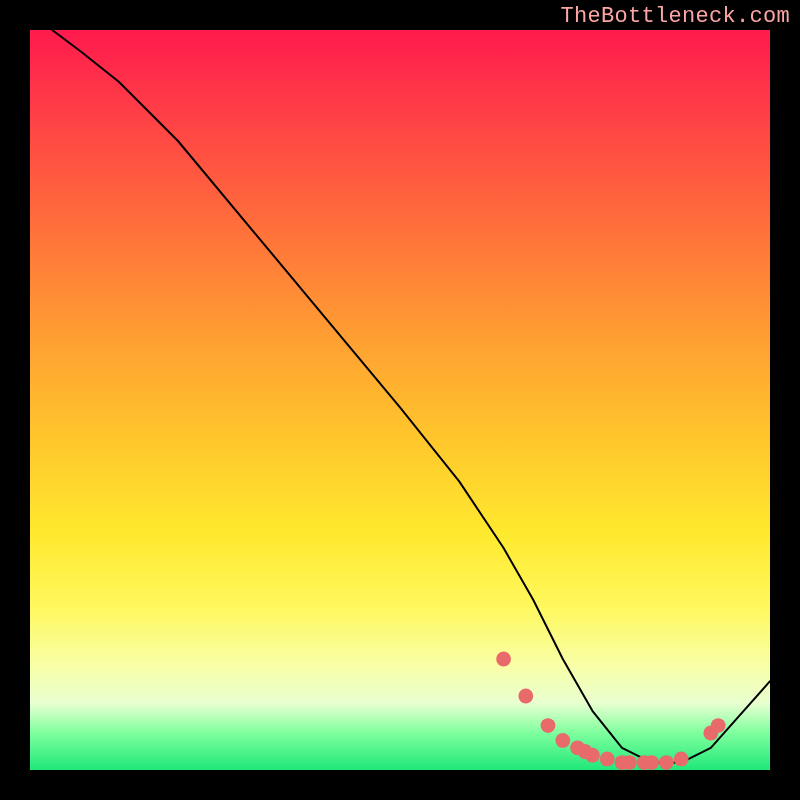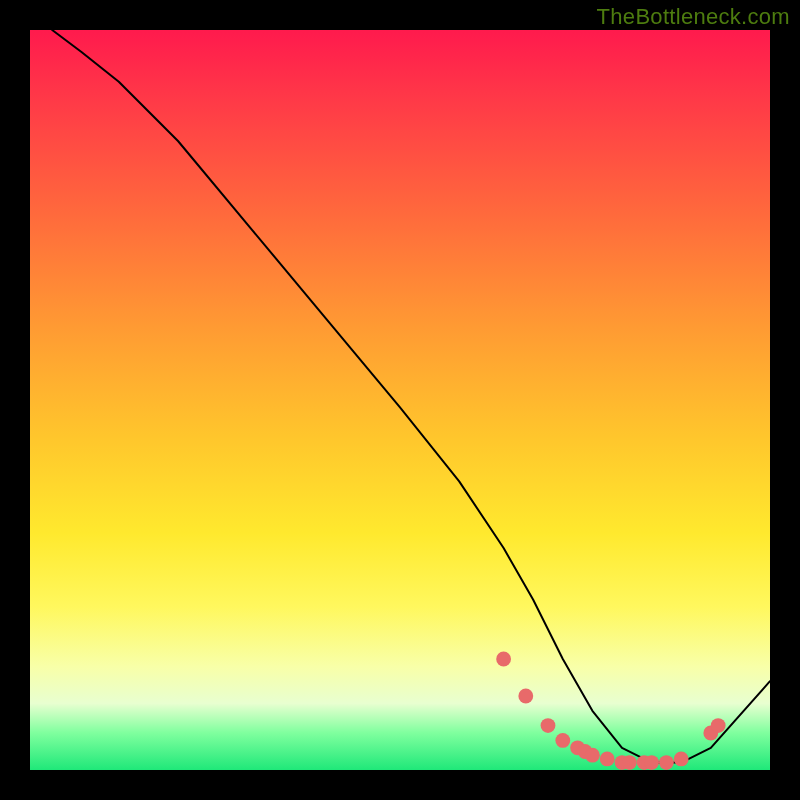--- a/index.html
+++ b/index.html
@@ -14,25 +14,26 @@
   .frame {
     position: relative;
     width: 800px;
     height: 800px;
     background: #000;
   }
   .watermark {
     position: absolute;
     top: 4px;
     right: 10px;
-    color: #4d7c0f;
+    color: #fca5a5;
     font-size: 22px;
     font-weight: 500;
     letter-spacing: 0.3px;
     z-index: 50;
+    font-family: Liberation Mono, monospace;
   }
   .plot-outer {
     position: absolute;
     left: 30px;
     top: 30px;
     width: 740px;
     height: 740px;
     background: #000;
   }
   .plot-gradient {

